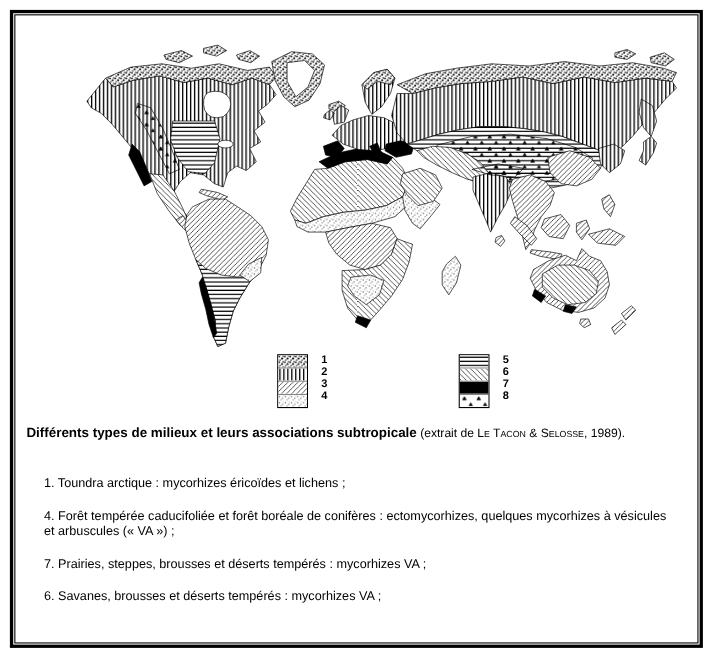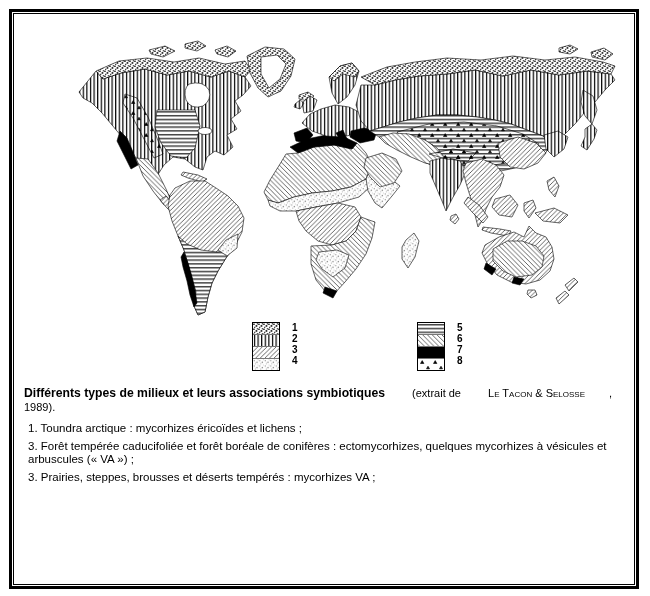--- a/index.html
+++ b/index.html
@@ -11,24 +11,24 @@
   
   .legend-group{position:absolute;display:flex;align-items:flex-start;}
   .legend-box{border:1px solid #000;width:26px;background:#fff;}
   .legend-box svg{display:block;border-bottom:1px solid #777;}
   .legend-box svg:last-child{border-bottom:none;}
   .legend-nums{margin-left:12px;}
   .legend-nums div{height:11px;line-height:11px;font-size:10px;font-weight:bold;}
   
   .caption{position:absolute;left:10px;top:372px;width:606px;font-size:12px;line-height:14px;}
   .caption .t-bold{font-weight:bold;font-size:12.2px;}
-  .caption .t-src{font-weight:normal;font-size:11px;margin-left:24px;}
+  .caption .t-src{font-weight:normal;font-size:11px;}
   .caption .sc{font-variant:small-caps;}
   .biome-list{position:absolute;left:10px;top:404px;width:608px;font-size:11.5px;line-height:13.5px;}
-  .biome-list div{margin:4px;}
+  .biome-list div{margin:16px;}
 </style>
 </head>
 <body>
 
 <div class="frame">
  <div class="frame-inner">
 
   <svg class="map-svg" width="619" height="322" viewBox="15 14 619 322">
     <defs>
       <pattern id="p1" width="5" height="5" patternUnits="userSpaceOnUse">
@@ -196,23 +196,24 @@
     </div>
     <div class="legend-nums">
       <div>5</div>
       <div>6</div>
       <div>7</div>
       <div>8</div>
     </div>
   </div>
 
   <div class="caption">
-    <span class="t-bold">Différents types de milieux et leurs associations symbiotiques</span><span class="t-src"> (extrait de </span><span class="t-src sc">Le Tacon &amp; Selosse</span><span class="t-src">, 1989).</span>
+    <span class="t-bold">Différents types de milieux et leurs associations subtropicale</span><span class="t-src"> (extrait de </span><span class="t-src sc">Le Tacon &amp; Selosse</span><span class="t-src">, 1989).</span>
   </div>
 
   <div class="biome-list">
     <div>1. Toundra arctique : mycorhizes éricoïdes et lichens ;</div>
-    <div>3. Forêt tempérée caducifoliée et forêt boréale de conifères : ectomycorhizes, quelques mycorhizes à vésicules et arbuscules (« VA ») ;</div>
-    <div>3. Prairies, steppes, brousses et déserts tempérés : mycorhizes VA ;</div>
+    <div>4. Forêt tempérée caducifoliée et forêt boréale de conifères : ectomycorhizes, quelques mycorhizes à vésicules et arbuscules (« VA ») ;</div>
+    <div>7. Prairies, steppes, brousses et déserts tempérés : mycorhizes VA ;</div>
+    <div>6. Savanes, brousses et déserts tempérés : mycorhizes VA ;</div>
   </div>
 
  </div>
 </div>
 
 </body></html>

